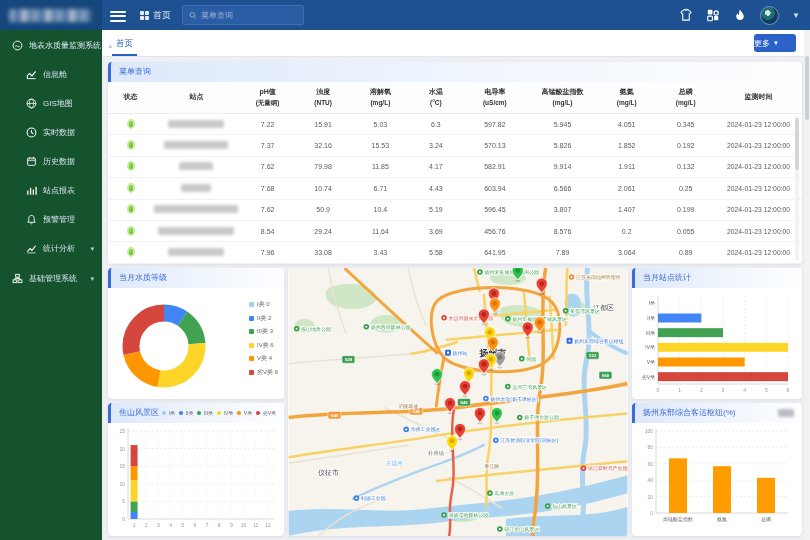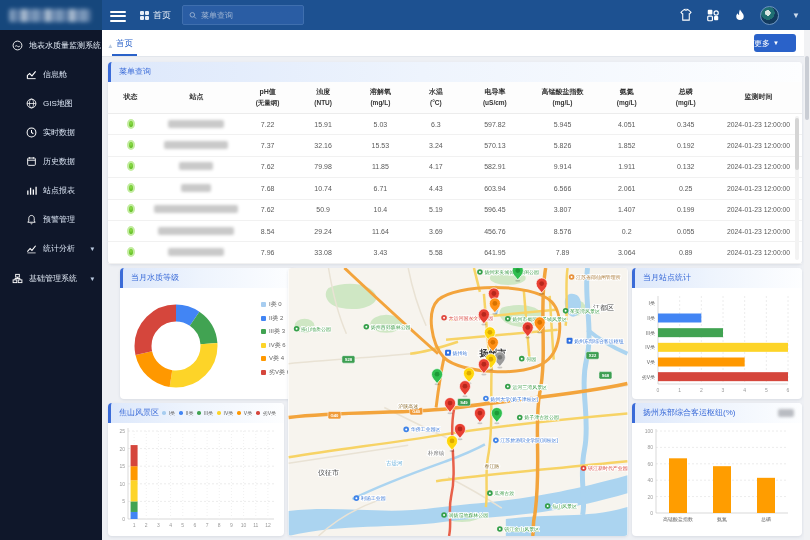--- a/index.html
+++ b/index.html
@@ -19,21 +19,21 @@
   .tb-search{position:absolute;left:182px;top:5px;width:122px;height:20px;background:#2a5da4;border:1px solid #3f6fae;border-radius:2px;display:flex;align-items:center;padding:8px 6px;gap:4px}
   .tb-search input{background:transparent;border:none;outline:none;color:#c7d6ea;font-size:8px;width:100%;font-family:inherit}
   .tb-search input::placeholder{color:#9fb5d3}
   .tb-right{position:absolute;right:10px;top:0;height:30px;display:flex;align-items:center;gap:13px}
   .tb-ic{width:14px;height:14px;cursor:pointer}
   .avatar{width:19px;height:19px;border-radius:50%;cursor:pointer;border:1px solid #6d93bd;
     background:radial-gradient(circle at 40% 35%,#d8e6e2 0 18%,#1f6f72 19% 45%,#123a5e 46% 75%,#2b5f86 76%)}
   .tb-caret{color:#cfdcec;font-size:8px;cursor:pointer}
 
   
-  .sidebar{position:absolute;left:0;top:30px;width:102px;height:510px;background:#0f172a;z-index:4}
+  .sidebar{position:absolute;left:0;top:30px;width:102px;height:510px;background:#14532d;z-index:4}
   .nav-item{display:flex;align-items:center;gap:6px;color:#e3ebf6;font-size:8px;padding:0 6px 0 12px;height:30px;cursor:pointer;white-space:nowrap}
   .nav-item.child{padding-left:26px;height:29px;color:#d9e3f2}
   .nav-item .nicon{width:11px;height:11px;flex:0 0 11px;display:inline-flex}
   .nav-item .nicon svg{width:11px;height:11px}
   .caret{margin-left:auto;font-size:7px;color:#b9c9df;transform:scale(.9)}
 
   
   .tabbar{position:absolute;left:102px;top:30px;width:702px;height:27px;background:#fff;border-bottom:1px solid #e2e6ec;z-index:3}
   .tab-active{position:absolute;left:14px;top:0;height:26px;line-height:26px;font-size:8.5px;color:#2a62c9;cursor:pointer}
   .tab-active::after{content:"";position:absolute;left:-4px;right:-4px;bottom:0;height:2px;background:#2a62c9}
@@ -50,21 +50,21 @@
   .t-head .hc{line-height:1.5}
   .t-head .unit{font-weight:bold;font-size:6.5px}
   .t-body{position:relative;height:150px;overflow:hidden}
   .t-row{display:flex;align-items:center;height:21.4px;border-bottom:1px solid #f1f1f1;font-size:7px;color:#5a5a5a;text-align:center}
   .dot{display:inline-block;width:8px;height:10px;border-radius:50%;background:radial-gradient(circle at 45% 35%,#8fdd4a,#54b31a);border:2px solid #c3ecA0;border-color:#c3eca0}
   .blurred{display:inline-block;height:8px;border-radius:2px;background:#c9c9c9;filter:blur(1.6px)}
   .v-scroll{position:absolute;border-radius:3px;background:#f3f3f3}
   .v-thumb{position:absolute;left:0;width:100%;border-radius:3px;background:#d5d5d5}
 
   
-  #donut-card{left:120px;top:268px;width:176px;height:131px}
+  #donut-card{left:108px;top:268px;width:176px;height:131px}
   #annual-card{left:108px;top:403px;width:176px;height:133px}
   #map-card{left:288px;top:268px;width:340px;height:268px;overflow:hidden}
   #hbar-card{left:632px;top:268px;width:170px;height:131px}
   #vbar-card{left:632px;top:403px;width:170px;height:133px}
   .chart-body{position:relative;width:100%;height:calc(100% - 20px)}
   .lg-col{position:absolute;right:6px;top:12px;display:flex;flex-direction:column;gap:4.5px}
   .lg-item{display:flex;align-items:center;gap:3px;font-size:6px;color:#666;white-space:nowrap}
   .lg-sq{width:5px;height:5px;border-radius:1px;flex:0 0 5px}
   .hd-legend{margin-left:auto;display:flex;gap:4px;align-items:center}
   .hd-legend .lg-item{font-size:5px;transform:none;color:#666}

